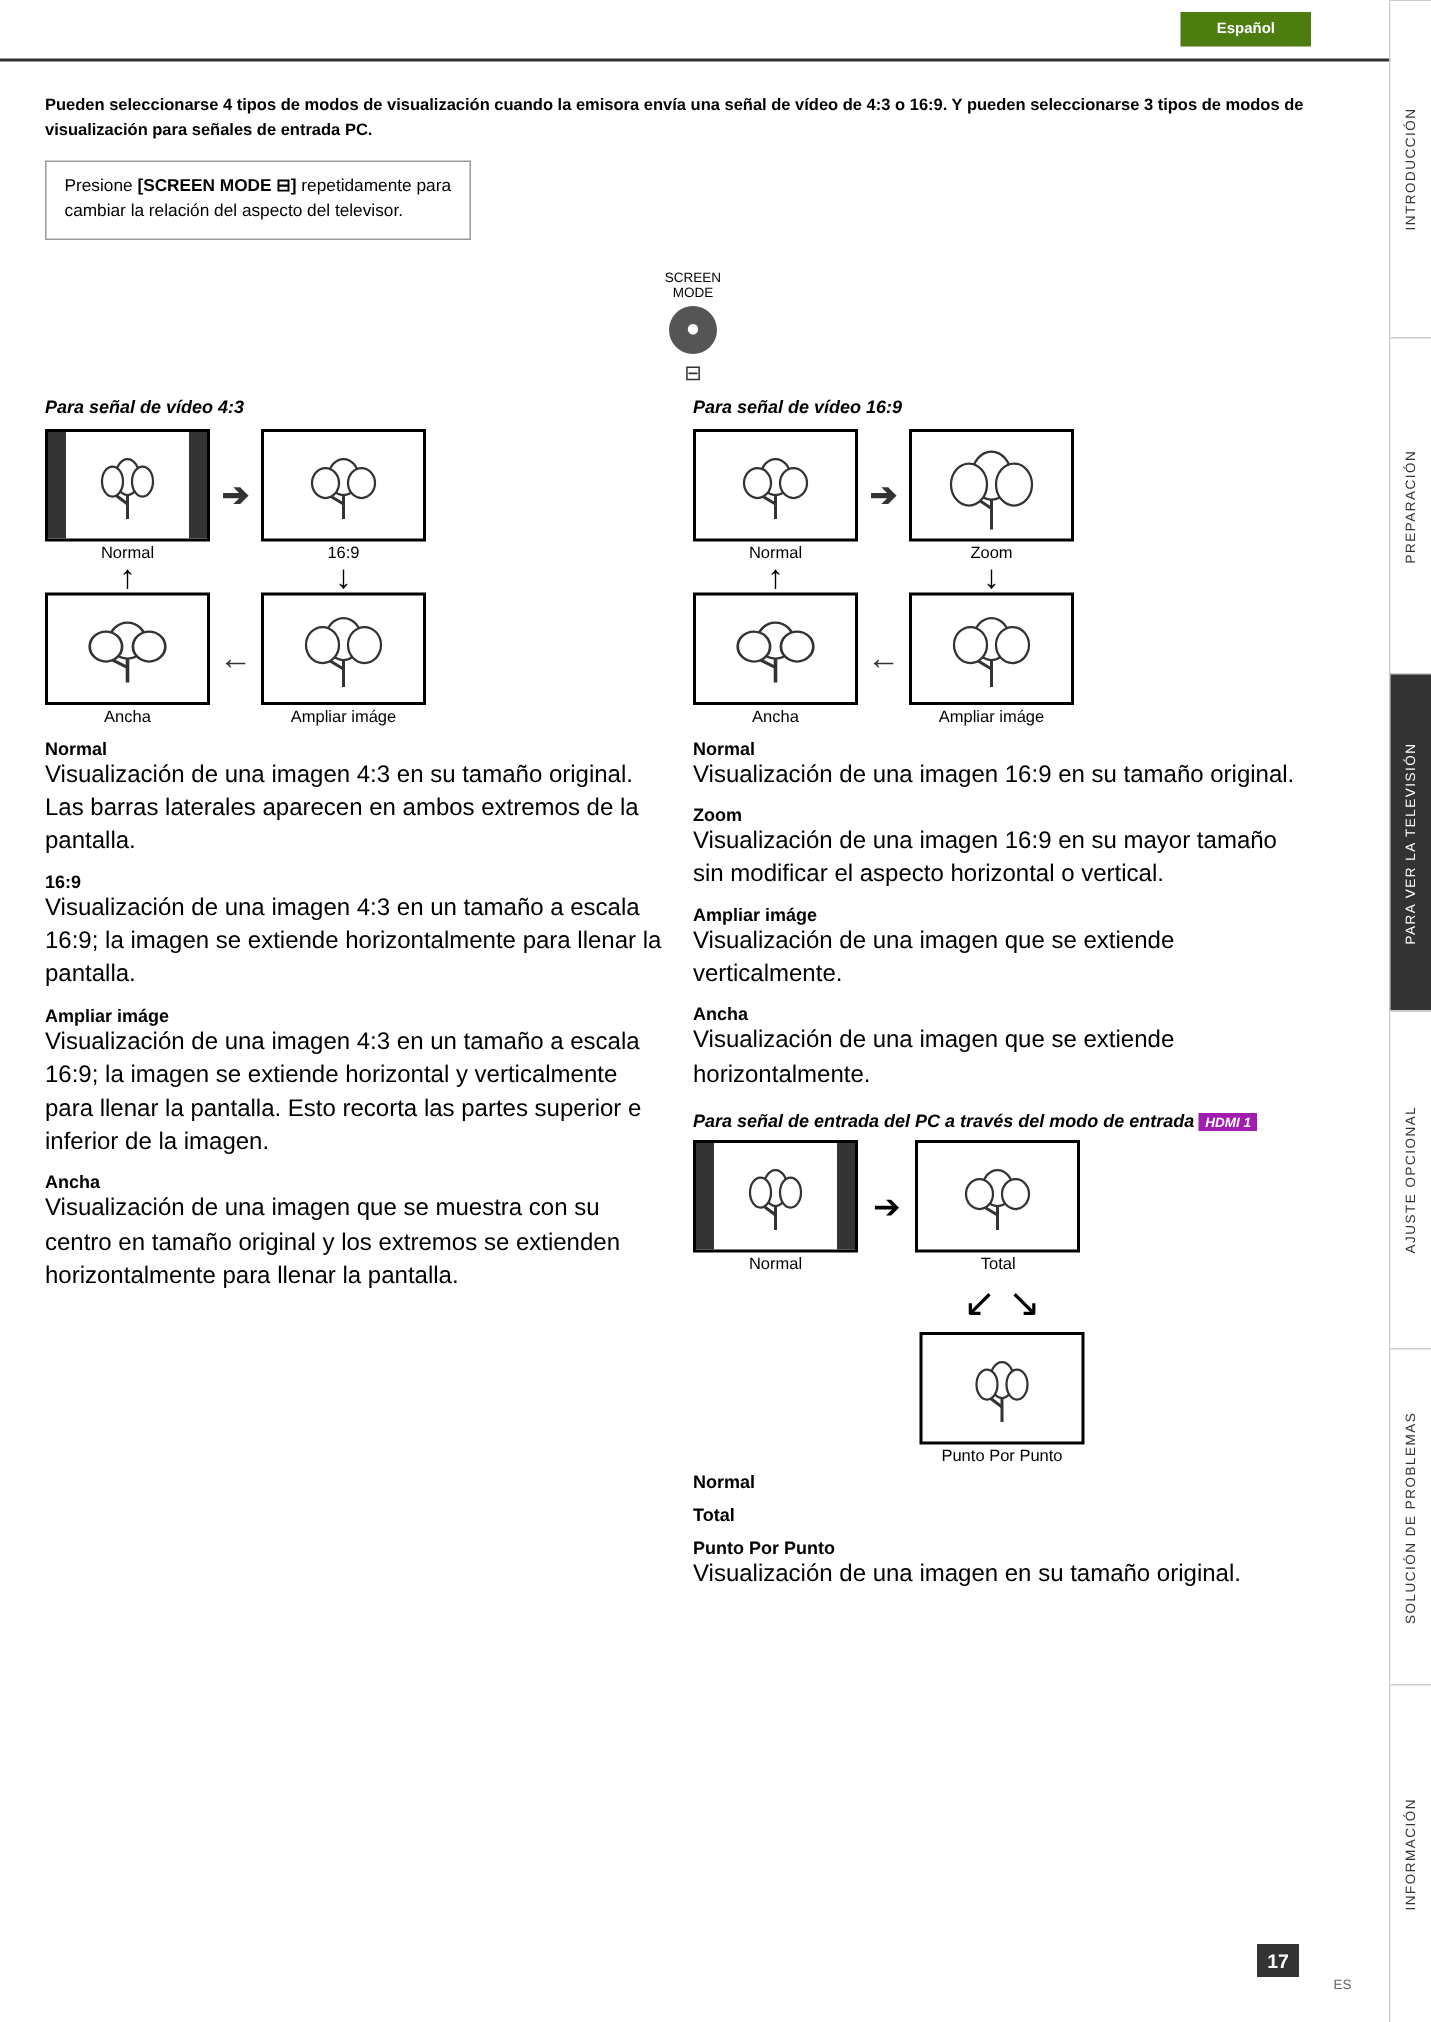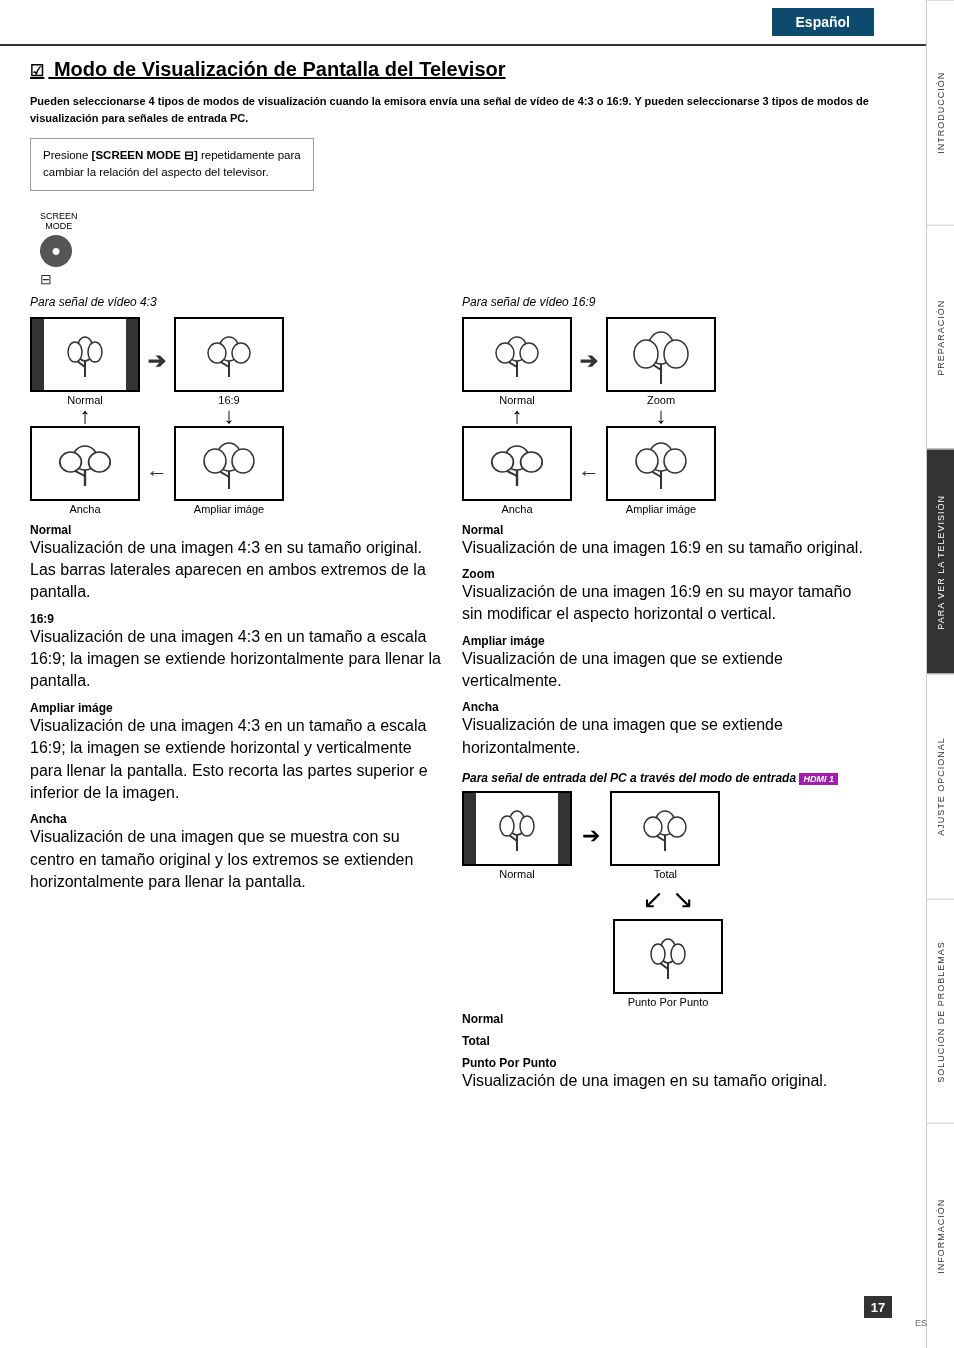--- a/index.html
+++ b/index.html
@@ -15,24 +15,24 @@
 
     
     .top-header {
       display: flex;
       justify-content: flex-end;
       padding: 8px 80px 8px 0;
       border-bottom: 2px solid #333;
       margin-bottom: 0;
     }
     .espanol-badge {
-      background: #0c4a6e;
+      background: #4d7c0f;
       color: #fff;
       padding: 6px 24px;
-      font-size: 14px;
+      font-size: 10px;
       font-weight: bold;
     }
 
     
     .right-sidebar {
       position: absolute;
       right: 0;
       top: 0;
       width: 28px;
       height: 100%;
@@ -114,21 +114,21 @@
       line-height: 1.5;
     }
     .screen-mode-box .key {
       font-weight: bold;
     }
 
     
     .button-graphic {
       display: flex;
       flex-direction: column;
-      align-items: flex-start;
+      align-items: center;
       margin: 4px 0 8px 10px;
     }
     .button-label-text {
       font-size: 9px;
       text-align: center;
       margin-bottom: 2px;
     }
     .screen-mode-btn {
       width: 32px;
       height: 32px;
@@ -158,21 +158,21 @@
     .col-left {
       flex: 1;
     }
     .col-right {
       flex: 1;
     }
 
     
     .section-title {
       font-size: 12px;
-      font-weight: normal;
+      font-weight: bold;
       font-style: italic;
       margin-bottom: 8px;
     }
 
     .tv-image {
       width: 110px;
       height: 75px;
       border: 2px solid #000;
       position: relative;
       background: #fff;
@@ -276,24 +276,20 @@
 
 <div class="top-header">
   <div class="espanol-badge">
     <span>Español</span>
   </div>
 </div>
 
 <div class="main-content">
 
   
-  <h1 class="page-title">
-    <span class="title-checkbox">☑</span>
-    <span>Modo de Visualización de Pantalla del Televisor</span>
-  </h1>
 
   
   <p class="intro-text">Pueden seleccionarse 4 tipos de modos de visualización cuando la emisora envía una señal de vídeo de 4:3 o 16:9. Y pueden seleccionarse 3 tipos de modos de visualización para señales de entrada PC.</p>
 
   
   <div class="screen-mode-box">
     Presione <span class="key">[SCREEN MODE ⊟]</span> repetidamente para<br>cambiar la relación del aspecto del televisor.
   </div>
 
   
@@ -539,16 +535,16 @@
         </div>
         <div class="desc-section">
           <span class="desc-title">Punto Por Punto</span><br>
           <span class="desc-text">Visualización de una imagen en su tamaño original.</span>
         </div>
       </div>
     </div>
   </div>
 </div>
 
-<div style="position:absolute; bottom:20px; right:27px; display:flex; flex-direction:column; align-items:center;padding-left:36px;">
+<div style="position:absolute; bottom:20px; right:53px; display:flex; flex-direction:column; align-items:center;padding-left:36px;">
   <div class="page-number">17</div>
   <div style="font-size:9px; color:#666; margin-top:2px;">ES</div>
 </div>
 
 </body></html>

